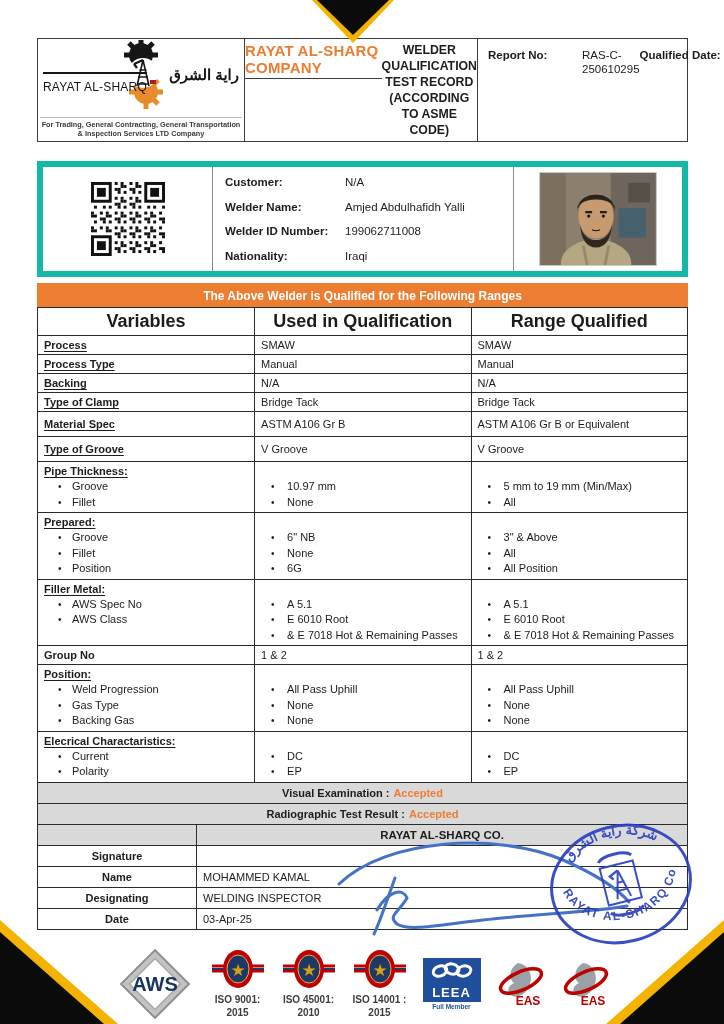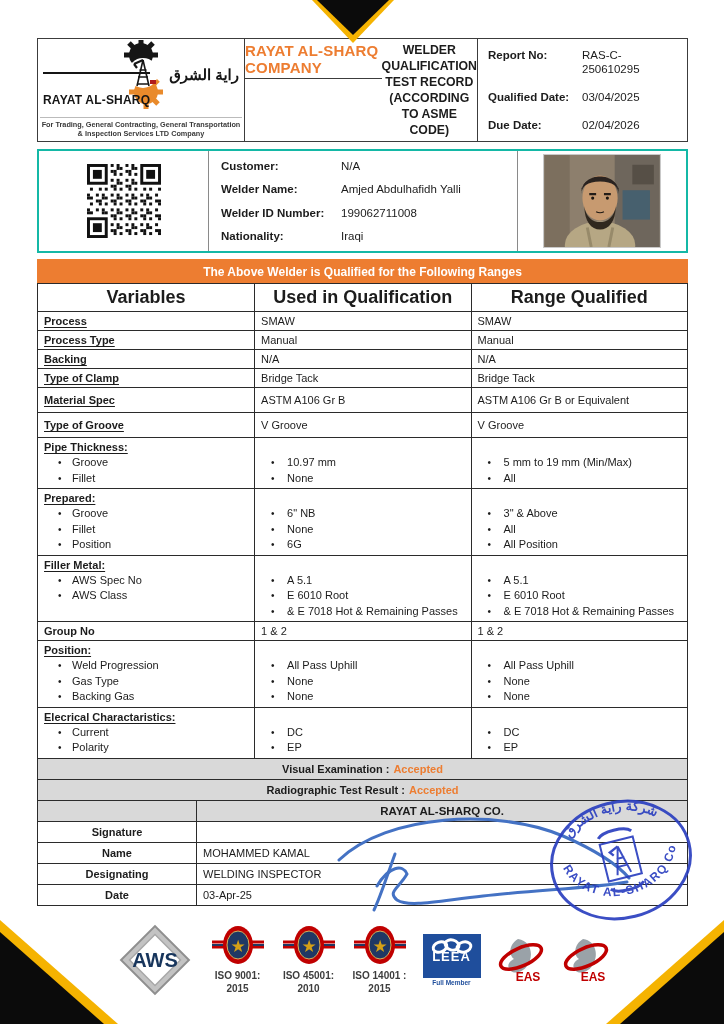--- a/index.html
+++ b/index.html
@@ -25,33 +25,33 @@
   .tri-br-outer{right:0;bottom:0;width:118px;height:104px;background:var(--corner-gold);clip-path:polygon(100% 0,100% 100%,0 100%)}
   .tri-br-inner{right:0;bottom:0;width:104px;height:92px;background:var(--corner-black);clip-path:polygon(100% 0,100% 100%,0 100%)}
 
   .page{position:absolute;left:37px;top:38px;width:651px;z-index:2}
 
   
   .hdr{display:flex;height:104px}
   .logo-box{width:208px;border:1px solid #3c3c3c;position:relative;background:#fff}
   .logo-art{position:absolute;left:0;top:0;right:0;height:76px}
   .logo-svg{position:absolute;left:50%;top:1px;transform:translateX(-50%)}
-  .brand-en{position:absolute;left:5px;top:33px;font-size:12px;font-weight:bold;letter-spacing:.2px;color:#151515;border-top:2px solid #151515;padding-top:19px}
+  .brand-en{position:absolute;left:5px;top:33px;font-size:12px;font-weight:normal;letter-spacing:.2px;color:#151515;border-top:2px solid #151515;padding-top:6px}
   .brand-ar{position:absolute;right:5px;top:27px;font-size:15px;font-weight:bold;color:#151515}
   .tagline{position:absolute;left:2px;right:2px;bottom:3px;text-align:center;font-size:7.3px;font-weight:bold;color:#3a3a3a;line-height:9px;border-top:1px solid #bbb;padding-top:2px}
   .mid-box{flex:1;border:1px solid #3c3c3c;border-left:none;display:flex;}
   .company-name{height:40px;display:flex;align-items:center;justify-content:center;border-bottom:1px solid #3c3c3c;color:var(--accent-orange);font-weight:bold;font-size:15px;letter-spacing:.2px}
   .doc-title{flex:1;display:flex;flex-direction:column;align-items:flex-start;justify-content:center;font-weight:bold;font-size:12.3px;line-height:16px;text-align:center}
-  .report-box{width:210px;border:1px solid #3c3c3c;border-left:none;padding:9px 10px;display:flex;flex-direction:column;justify-content:space-between}
+  .report-box{width:210px;border:1px solid #3c3c3c;border-left:none;padding:9px 10px;display:flex;justify-content:space-between}
   .kv{display:flex;font-size:11.5px;line-height:14px}
   .kv .k{font-weight:bold;width:94px;flex:none}
   .kv .v{flex:1}
 
   
-  .info{margin-top:7px;border:2px solid #14b8a6;display:flex;height:104px}
+  .info{margin-top:19px;border:6px solid #14b8a6;display:flex;height:116px}
   .qr-cell{width:170px;border-right:1px solid var(--line-grey);display:flex;align-items:center;justify-content:center}
   .fields-cell{flex:1;border-right:1px solid var(--line-grey);padding:8px 12px;display:flex;flex-direction:column;justify-content:space-between}
   .fields-cell .kv .k{width:120px}
   .photo-cell{width:168px;display:flex;align-items:center;justify-content:center}
   .photo-frame{width:118px;height:94px;border:1px solid #c9c9c9}
 
   
   .banner{margin-top:6px;background:var(--accent-orange);color:#fff;font-weight:bold;font-size:12px;text-align:center;height:24px;line-height:24px;border:1px solid var(--accent-orange)}
 
   
@@ -79,21 +79,21 @@
   #sig .sig-label{width:159px;text-align:center;font-weight:bold}
   #sig .co-row td{background:var(--grey-fill);font-weight:bold;text-align:center;font-size:11.5px}
   .sig-scribble{position:absolute;left:240px;top:8px;width:370px;height:108px;z-index:3;pointer-events:none}
   .stamp{position:absolute;right:-12px;top:-4px;width:158px;height:128px;z-index:4;opacity:.92;pointer-events:none}
 
   
   .footer{margin-top:14px;display:flex;align-items:center;justify-content:center;gap:15px}
   .badge{display:flex;flex-direction:column;align-items:center}
   .badge-cap{font-size:10px;font-weight:bold;color:#3d3d3d;line-height:12.5px;text-align:center;margin-top:2px}
   .leea-box{width:58px;height:44px;background:#1F4E9C;display:flex;flex-direction:column;align-items:center;justify-content:flex-end;position:relative}
-  .leea-label{color:#fff;font-weight:bold;font-size:13px;letter-spacing:1px;line-height:15px;margin-bottom:14px}
+  .leea-label{color:#fff;font-weight:bold;font-size:13px;letter-spacing:1px;line-height:15px;margin-bottom:2px}
   .leea-sub{font-size:6.5px;font-weight:bold;color:#1F4E9C;margin-top:1px}
 </style>
 </head>
 <body>
 
 <div class="tri tri-top-outer"></div>
 <div class="tri tri-top-inner"></div>
 <div class="tri tri-bl-outer"></div>
 <div class="tri tri-bl-inner"></div>
 <div class="tri tri-br-outer"></div>

